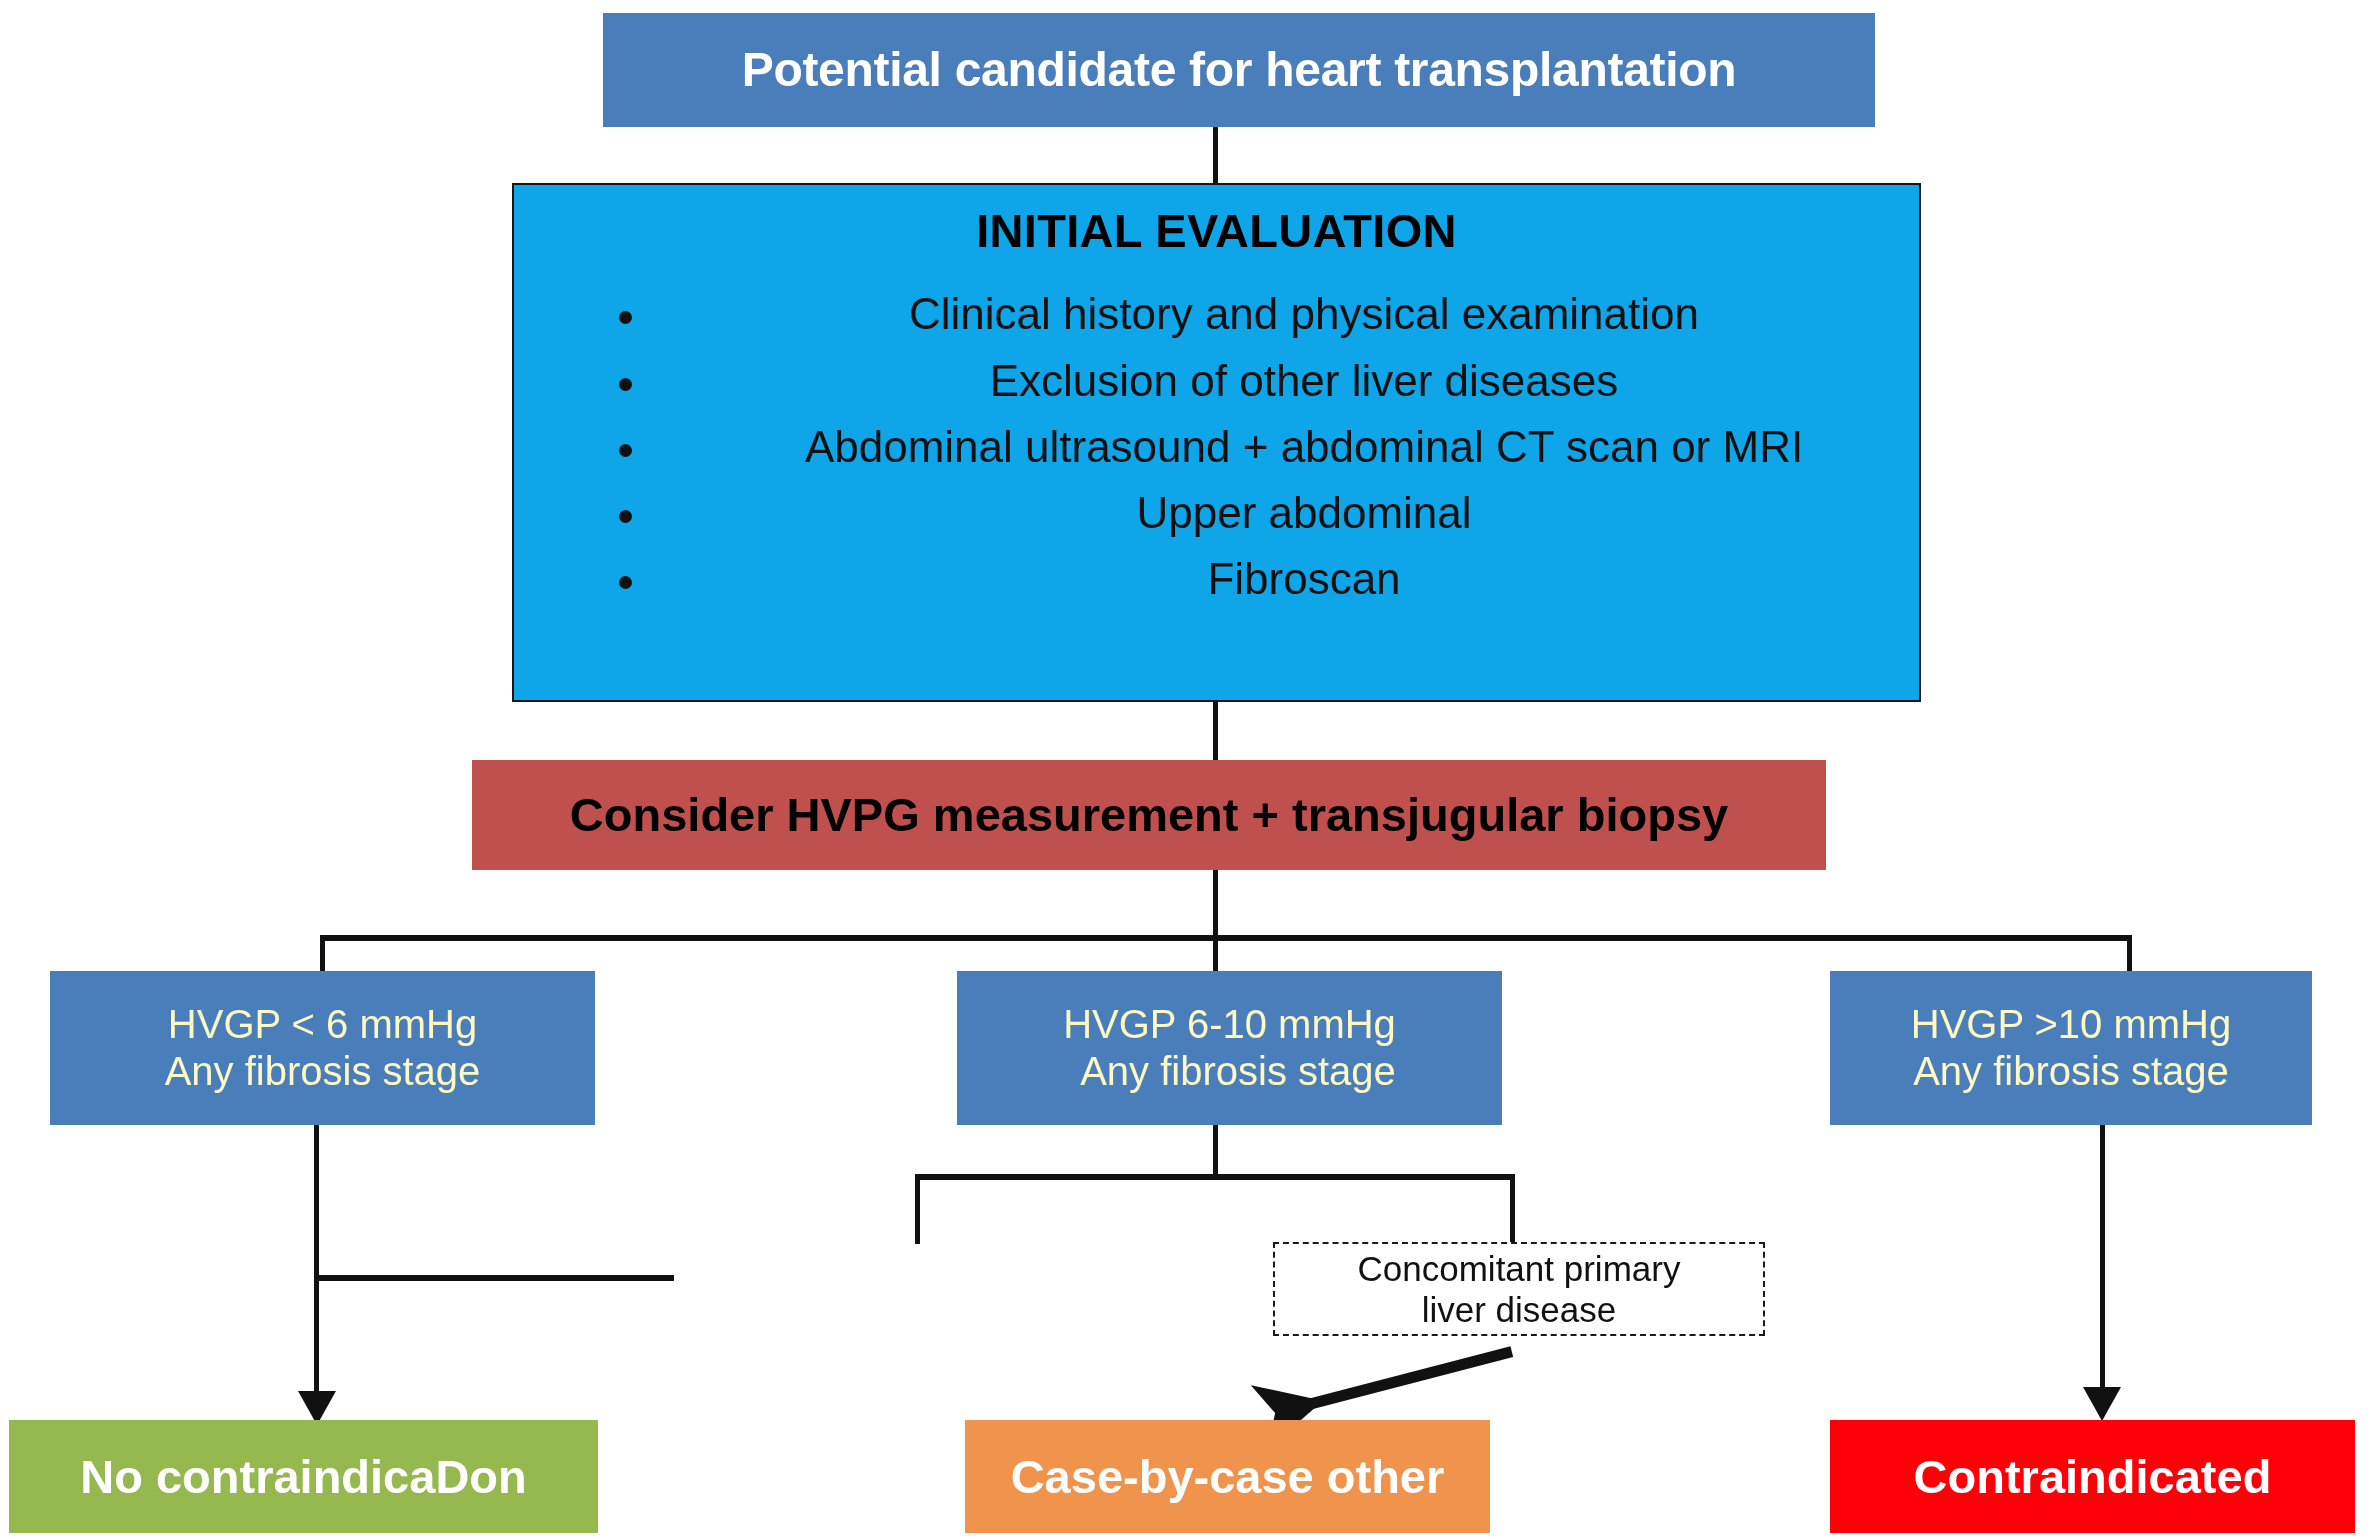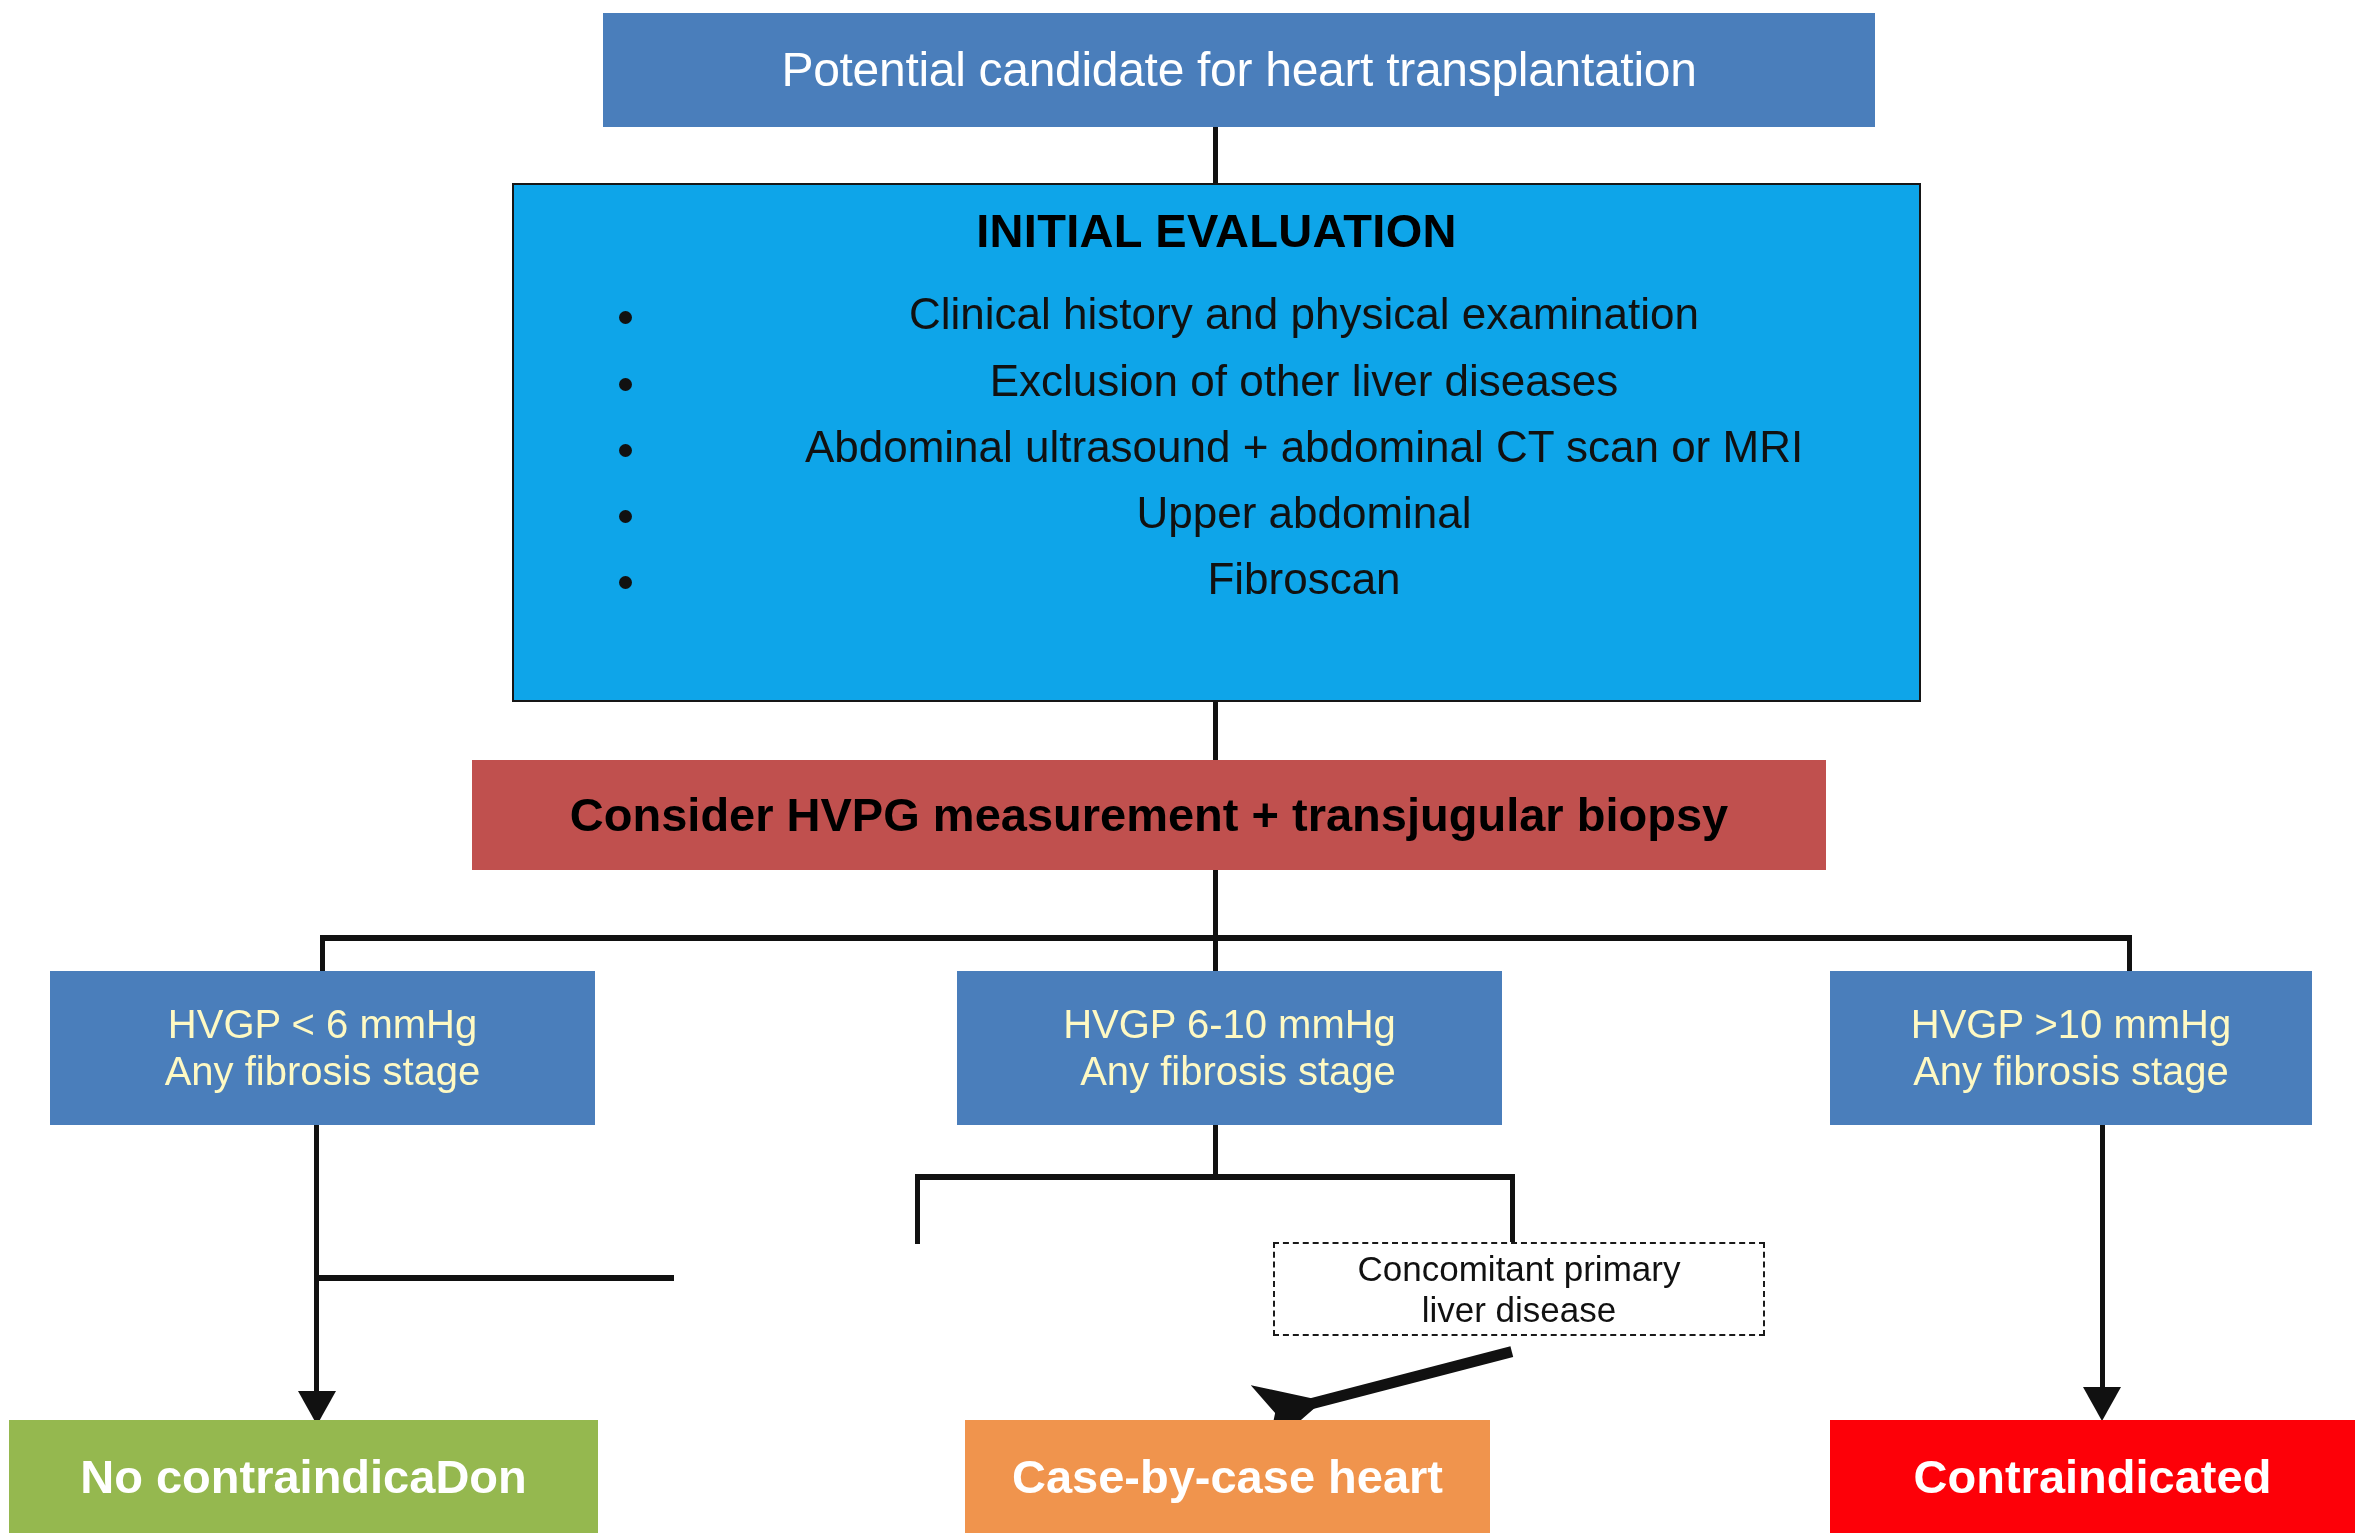--- a/index.html
+++ b/index.html
@@ -5,21 +5,21 @@
 <style>
   html,body{margin:0;padding:0;background:#ffffff;}
   body{font-family:"Liberation Sans",sans-serif;}
   #canvas{position:relative;width:2377px;height:1540px;background:#ffffff;overflow:hidden;}
 
   .box{position:absolute;box-sizing:border-box;display:flex;align-items:center;justify-content:center;
        text-align:center;line-height:1.18;}
 
   
   #top-box{left:603px;top:13px;width:1272px;height:114px;background:#4a7ebb;color:#ffffff;
-           font-weight:normal;font-size:48px;letter-spacing:-0.3px;}
+           font-weight:bold;font-size:48px;letter-spacing:-0.3px;}
 
   
   #eval-box{left:512px;top:183px;width:1409px;height:519px;background:#0ea5e9;border:2.6px solid #161616;
             display:block;padding:0;}
   #eval-title{width:100%;text-align:center;font-weight:bold;font-size:47px;color:#000000;margin-top:18px;
               letter-spacing:0.3px;}
   #eval-list{list-style:none;margin:0;padding:0;margin-top:30px;}
   #eval-list li{position:relative;font-size:44px;color:#111111;padding-left:175px;margin-bottom:14.2px;
                 white-space:nowrap;}
   #eval-list li:before{content:"";position:absolute;left:105px;top:23px;width:13px;height:13px;
@@ -132,18 +132,18 @@
     <defs>
       <marker id="ah" viewBox="0 0 12 12" refX="9" refY="6" markerWidth="6" markerHeight="6" orient="auto-start-reverse">
         <path d="M 0 6 L 12 0 L 9 6 L 12 12 z" fill="#111111"></path>
       </marker>
     </defs>
     <line x1="2338" y1="2090" x2="1972" y2="2185" stroke="#111111" stroke-width="17" marker-end="url(#ah)"></line>
   </svg>
 
   <div class="box outcome" id="out-green">No contraindicaDon</div>
 
-  <div class="box outcome" id="out-orange">Case-by-case heart</div>
+  <div class="box outcome" id="out-orange">Case-by-case other</div>
 
   <div class="box outcome" id="out-red">Contraindicated</div>
 
 </div>
 
 
 </body></html>

